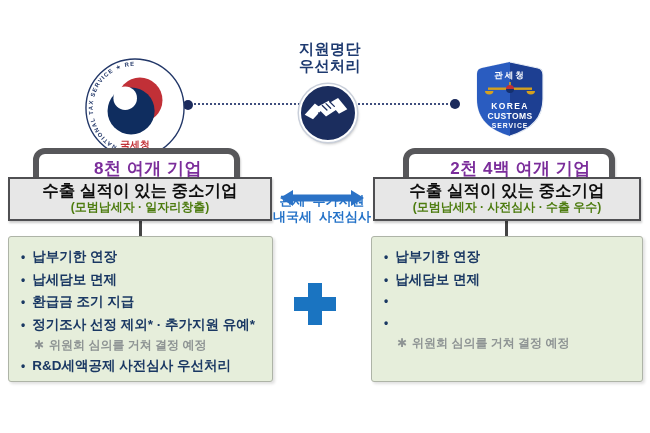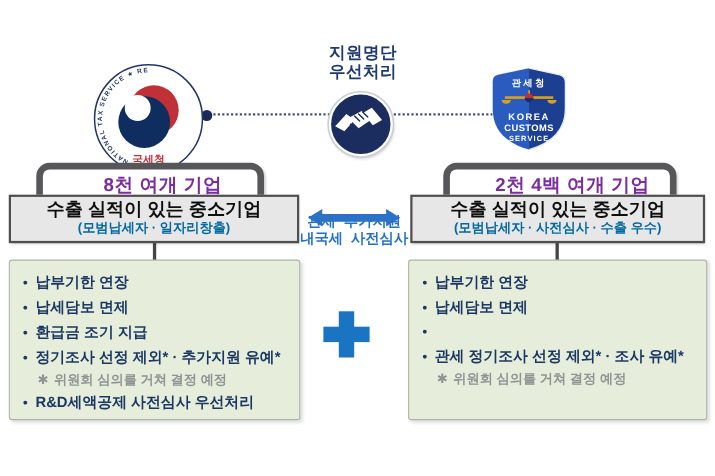--- a/index.html
+++ b/index.html
@@ -12,36 +12,36 @@
   
   .exchange-title{left:285px;top:41px;width:90px;text-align:center;
     font-weight:bold;font-size:15px;line-height:16.5px;color:#1e3a70;letter-spacing:0.5px;}
   .dotted-line{left:187px;top:103px;width:268px;height:0;border-top:2px dotted #3f4e7d;z-index:1;}
   .end-dot{width:10px;height:10px;border-radius:50%;background:#1b2a5c;z-index:2;}
   .handshake-badge{left:299px;top:84px;width:54px;height:54px;border-radius:50%;
     background:#1b2d5e;border:2px solid #fff;box-shadow:0 0 0 1.5px #c9cfda,1px 2px 3px rgba(0,0,0,.25);z-index:3;}
 
   
   .nts-logo{left:84px;top:57px;z-index:2;}
-  .customs-logo{left:447px;top:61px;z-index:2;}
+  .customs-logo{left:476px;top:61px;z-index:2;}
 
   
   .count-frame{height:56px;border:6px solid #57575a;border-radius:12px;background:#fff;z-index:2;
     box-shadow:1px 2px 2px rgba(0,0,0,.18);}
   .count-frame.lf{left:33px;top:148px;width:195px;}
   .count-frame.rf{left:403px;top:148px;width:200px;}
   .count-label{padding-top:3px;text-align:center;font-weight:bold;font-size:17px;color:#7b2d9b;letter-spacing:0.5px;padding-left:23px;}
 
   
   .target-box{height:40px;background:#e7e7e7;border:2px solid #4f4f52;z-index:4;text-align:center;
     box-shadow:1px 2px 2px rgba(0,0,0,.2);}
   .target-box.lt{left:8px;top:177px;width:260px;}
   .target-box.rt{left:373px;top:177px;width:264px;}
   .target-line1{font-weight:bold;font-size:16.5px;line-height:19px;color:#0e0e0e;margin-top:2px;white-space:nowrap;}
-  .target-line2{font-weight:bold;font-size:12px;line-height:14px;color:#0369a1;white-space:nowrap;}
+  .target-line2{font-weight:bold;font-size:12px;line-height:14px;color:#4d7c0f;white-space:nowrap;}
 
   
   .link-label{width:100px;left:272px;text-align:center;font-weight:bold;font-size:13px;color:#2472c8;
     white-space:pre;z-index:5;}
   .link-top{top:168px;margin-top:24px;}
   .link-bottom{top:208px;}
   .double-arrow{left:279px;top:188px;z-index:5;}
 
   
   .stem{width:3px;height:19px;background:#454545;top:217px;z-index:3;}
@@ -200,20 +200,19 @@
     </div>
     <div class="benefit-row">
       <span class="bullet">•</span>
       <span>납세담보 면제</span>
     </div>
     <div class="benefit-row">
       <span class="bullet">•</span>
     </div>
     <div class="benefit-row">
       <span class="bullet">•</span>
-      <span>관세 정기조사 선정 제외* · 조사 유예*</span>
     </div>
     <div class="footnote-row">
       <span class="fn-marker">✱</span><span>위원회 심의를 거쳐 결정 예정</span>
     </div>
   </div>
 
 </div>
 
 </body></html>

